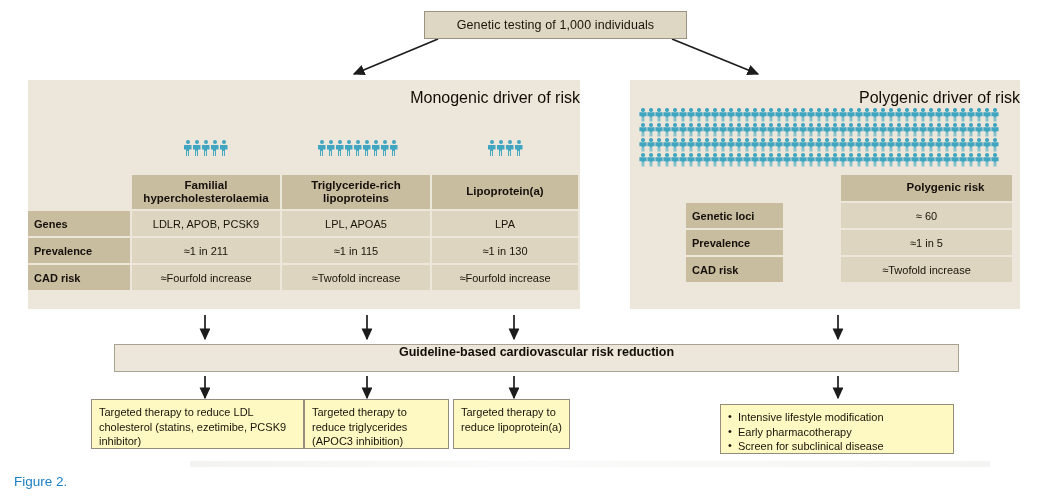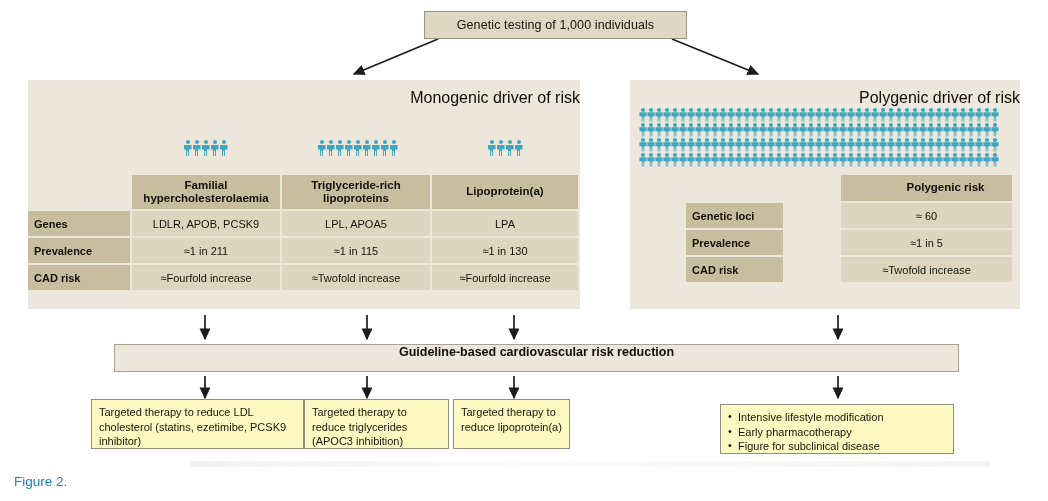--- a/index.html
+++ b/index.html
@@ -511,21 +511,21 @@
   <div class="tbox" id="tbox-2" style="left:304px; top:399px; width:145px; height:50px;">
     <span>Targeted therapy to reduce triglycerides (APOC3 inhibition)</span>
   </div>
   <div class="tbox" id="tbox-3" style="left:453px; top:399px; width:117px; height:50px;">
     <span>Targeted therapy to reduce lipoprotein(a)</span>
   </div>
   <div class="tbox" id="tbox-4" style="left:720px; top:384px; width:234px; height:50px;margin-top:20px;">
     <ul id="poly-actions-list">
         <li>Intensive lifestyle modification</li>
         <li>Early pharmacotherapy</li>
-        <li>Figure for subclinical disease</li>
+        <li>Screen for subclinical disease</li>
       </ul>
   </div>
 
   <div id="ghost-line"></div>
 
   <div id="caption" style="color: rgb(27, 127, 196);">Figure 2.</div>
 
 </div>
 
 </body></html>

